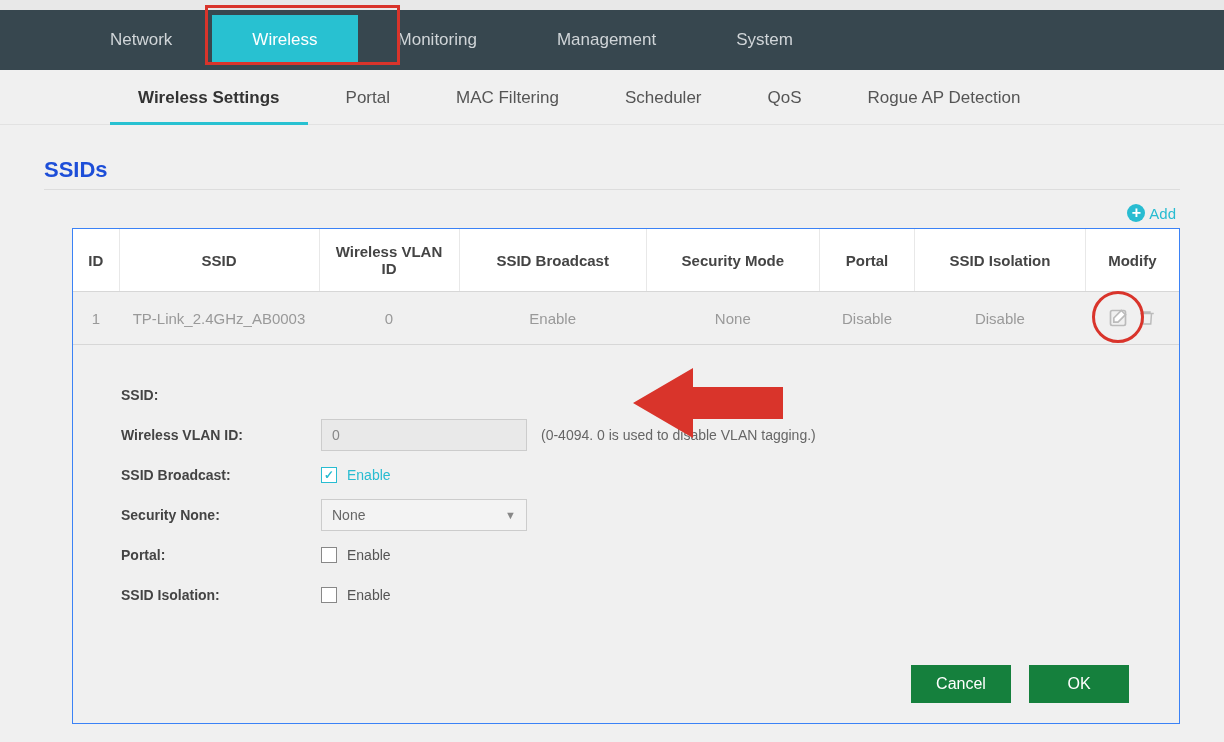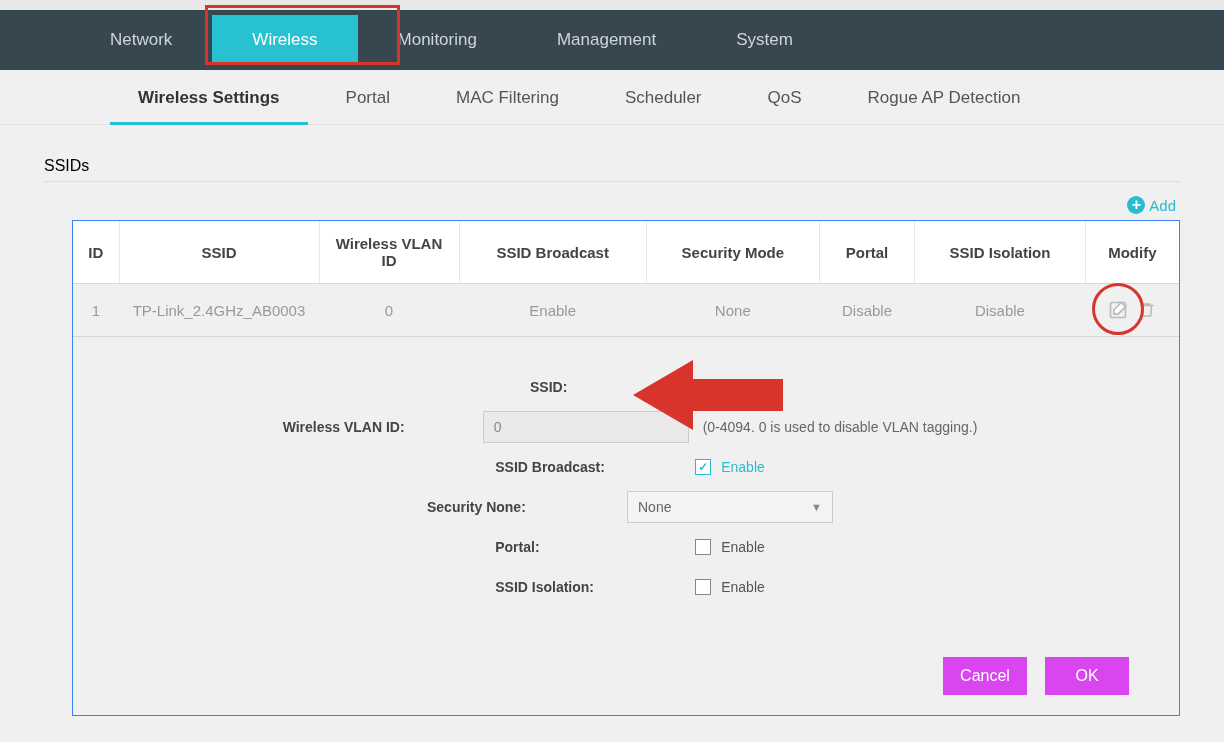--- a/index.html
+++ b/index.html
@@ -66,23 +66,23 @@
     content: "";
     position: absolute;
     left: 0; right: 0; bottom: 0;
     height: 3px;
     background: #28c1d1;
   }
   .content {
     padding: 20px 44px 40px 44px;
   }
   .section-title {
-    font-size: 16px;
-    font-weight: normal;
-    color: #000000;
+    font-size: 22px;
+    font-weight: bold;
+    color: #1d4ed8;
     margin: 12px 0 6px 0;
   }
   .hr { height: 1px; background: #ddd; margin-bottom: 14px; }
   .add-row {
     text-align: right;
     padding-right: 4px;
     margin-bottom: 6px;
   }
   .add-btn {
     color: #28bcd1;
@@ -145,21 +145,20 @@
   .form-panel {
     border-top: 1px solid #d7d7d7;
     padding: 30px 40px 20px 48px;
     position: relative;
   }
   .form-row {
     display: flex;
     align-items: center;
     height: 40px;
     margin-bottom: 0;
-    justify-content: center;
   }
   .form-label {
     width: 200px;
     font-weight: bold;
     color: #444;
     font-size: 14px;
   }
   .text-input {
     width: 206px;
     height: 32px;
@@ -213,23 +212,23 @@
   }
   .sel-arrow { color: #888; font-size: 11px; }
   .btn-row {
     display: flex;
     justify-content: flex-end;
     gap: 18px;
     margin-top: 50px;
     padding-right: 10px;
   }
   .btn {
-    width: 84px;
+    width: 100px;
     height: 38px;
-    background: #d946ef;
+    background: #15803d;
     color: #fff;
     border: none;
     font-size: 16px;
     cursor: pointer;
   }
   .arrow-annot {
     position: absolute;
     left: 560px;
     top: 18px;
     pointer-events: none;

